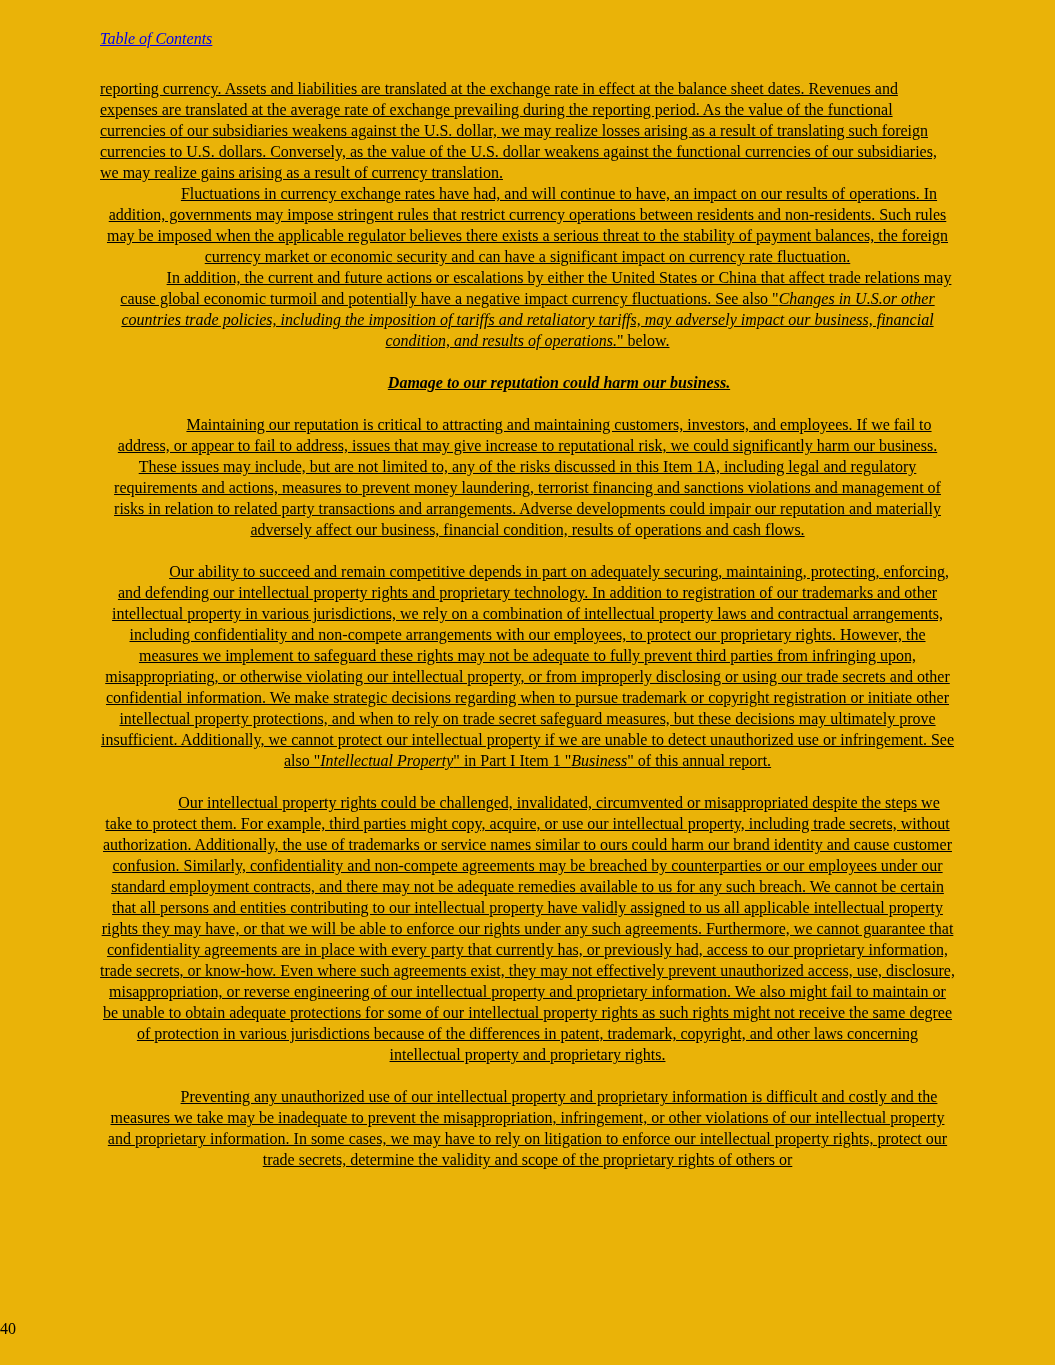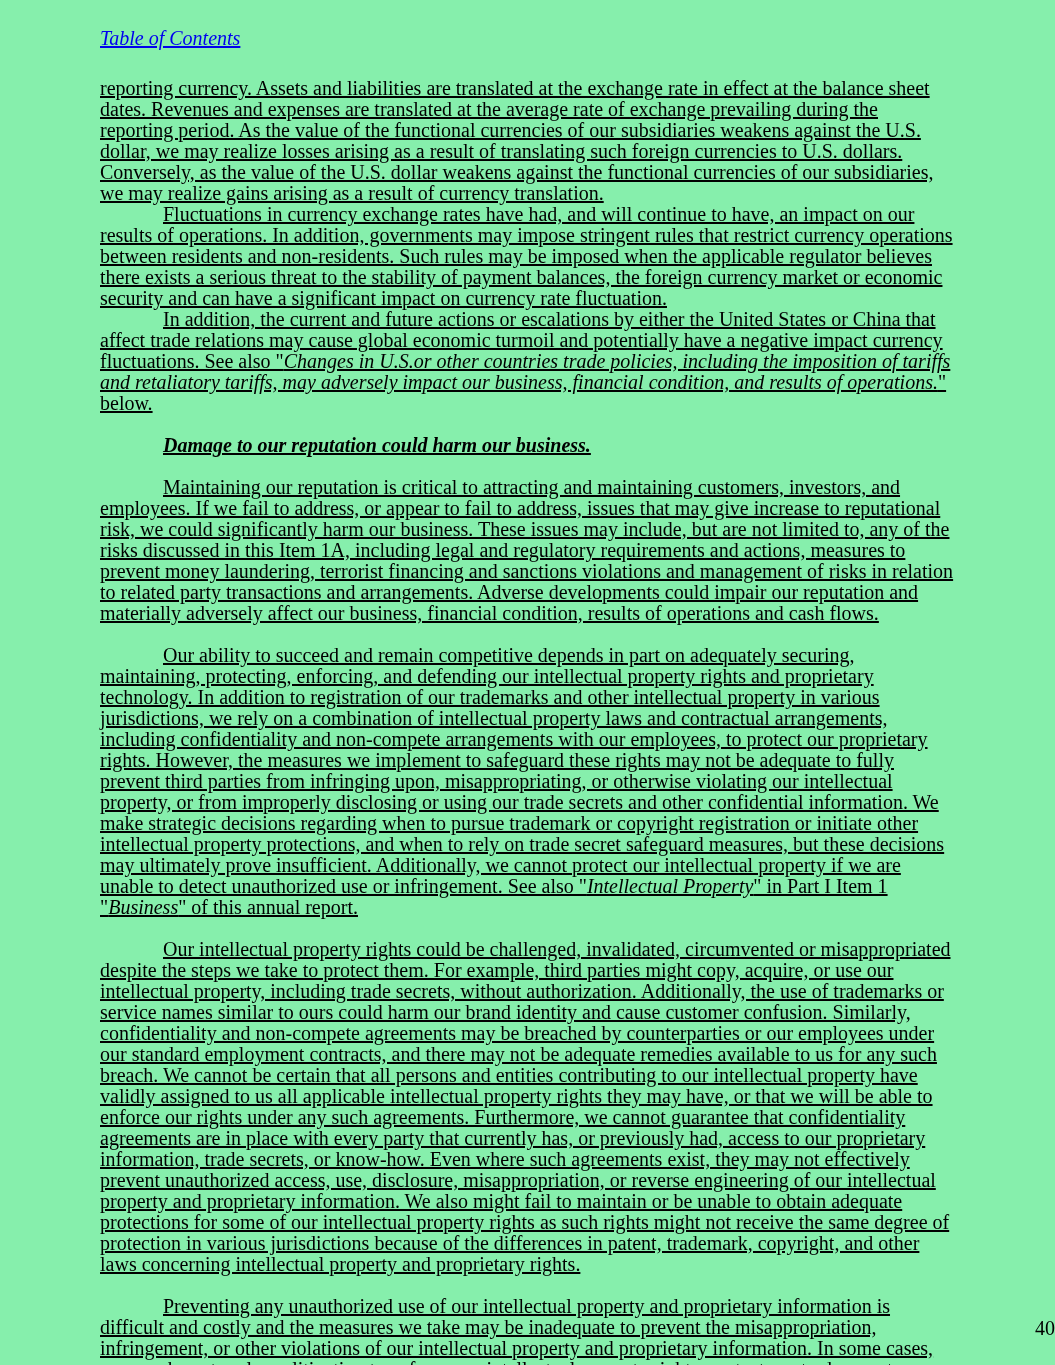--- a/index.html
+++ b/index.html
@@ -1,47 +1,47 @@
 <!DOCTYPE html>
 <html><head>
 <meta charset="utf-8">
 <style>
   html, body { margin: 0; padding: 0; background: #e8e8e8; }
   .page {
     width: 1055px;
     height: 1365px;
     margin: 0 auto;
-    background: #86efac;
+    background: #eab308;
     position: relative;
     box-sizing: border-box;
     padding: 28px 100px 0 100px;
     font-family: "Liberation Serif", serif;
-    font-size: 20px;
+    font-size: 16px;
     line-height: 21px;
     color: #000000;
     overflow: hidden;
   }
   .toc { margin: 0 0 29px 0; }
   .toc a {
     color: #0000EE;
     font-style: italic;
     text-decoration: underline;
     cursor: pointer;
   }
   .block { margin: 0; text-align: left; text-decoration: underline; }
-  .block.indent { text-indent: 63px; }
+  .block.indent { text-indent: 63px; text-align: center; }
   .block.gap { margin-top: 21px; }
   .block.heading { font-weight: bold; font-style: italic; }
   .it { font-style: italic; }
   .page-number {
     position: absolute;
     bottom: 26px;
     left: 0;
     width: 100%;
-    text-align: right;
+    text-align: left;
   }
 </style>
 </head>
 <body>
 
 <div class="page">
 
   <div class="toc">
     <a href="#">Table of Contents</a>
   </div>

